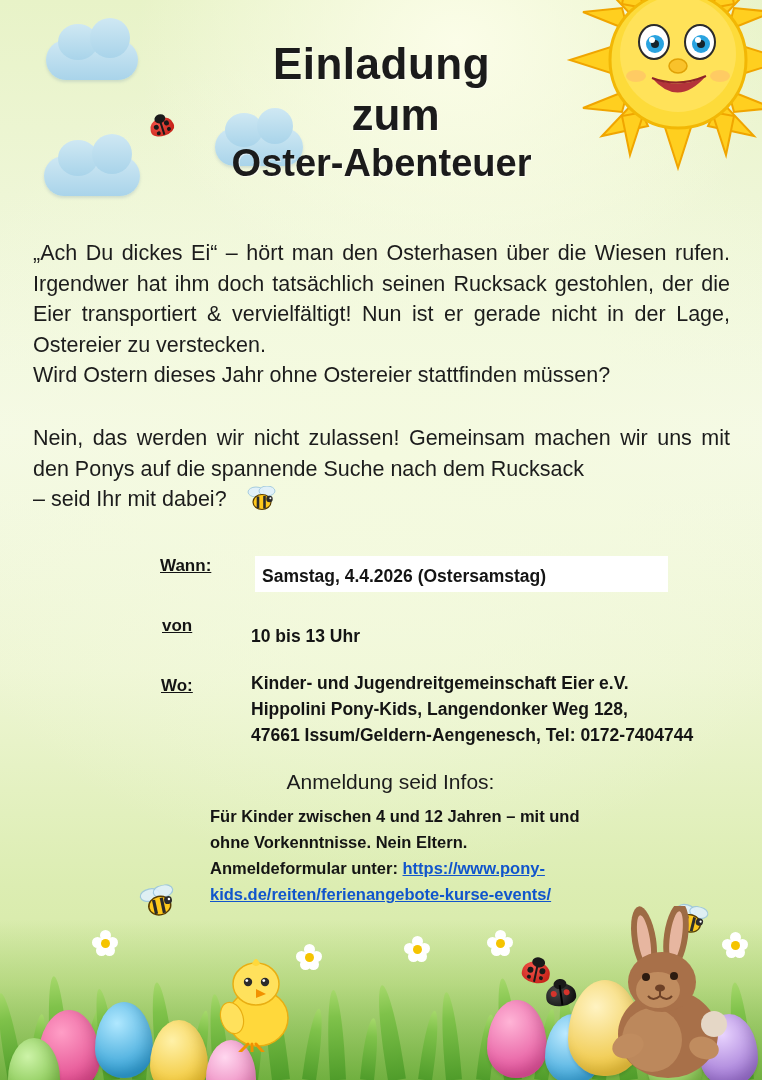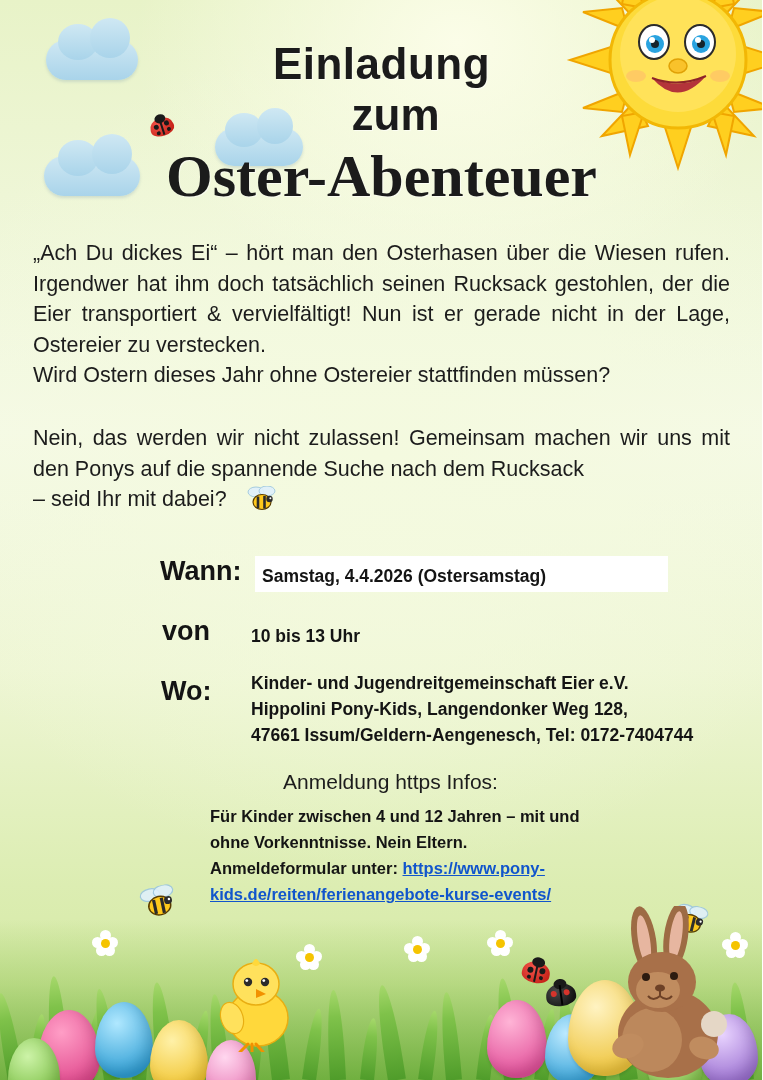--- a/index.html
+++ b/index.html
@@ -55,21 +55,21 @@
     width: 763px;
     text-align: center;
     color: #1b1b1b;
     font-weight: bold;
     line-height: 1.17;
     text-shadow: 1px 1px 0 rgba(255,255,255,0.55);
     pointer-events: none;
   }
   .headline .l1 { font-size: 44px; letter-spacing: 0.5px; }
   .headline .l2 { font-size: 44px; margin-left: 28px; }
-  .headline .l3 { font-size: 60px; font-family: Liberation Serif, serif; }
+  .headline .l3 { font-size: 38px; }
 
   
   .body-text {
     position: absolute;
     left: 33px;
     width: 697px;
     color: #1c1c1c;
     font-size: 21.5px;
     line-height: 1.42;
   }
@@ -84,23 +84,24 @@
     margin-left: 14px;
   }
 
   
   .details { position: absolute; left: 0; top: 548px; width: 763px; }
 
   .row { position: relative; }
 
   .lbl {
     position: absolute;
-    font-size: 27px;
+    font-size: 17px;
     font-weight: bold;
     color: #141414;
+    text-decoration: underline;
   }
 
   .white-strip {
     position: absolute;
     background: #ffffff;
   }
 
   .val {
     position: absolute;
     font-size: 17.5px;
@@ -333,21 +334,21 @@
 
     <div class="row">
       <div class="lbl" style="left:161px; top:128px;">Wo:</div>
       <div class="val" style="left:251px; top:123px;">Kinder- und Jugendreitgemeinschaft Eier e.V.</div>
       <div class="val" style="left:251px; top:149px;">Hippolini Pony-Kids, Langendonker Weg 128,</div>
       <div class="val" style="left:251px; top:175px;">47661 Issum/Geldern-Aengenesch, Tel: 0172-7404744</div>
     </div>
   </div>
 
   <div class="info">
-    <div class="info-title">Anmeldung https Infos:</div>
+    <div class="info-title">Anmeldung seid Infos:</div>
     <div class="info-lines">
       <div>Für Kinder zwischen 4 und 12 Jahren – mit und</div>
       <div>ohne Vorkenntnisse. Nein Eltern.</div>
       <div>
         <span>Anmeldeformular unter: </span><a class="link" href="#">https://www.pony-</a>
       </div>
       <div>
         <a class="link" href="#">kids.de/reiten/ferienangebote-kurse-events/</a>
       </div>
     </div>

